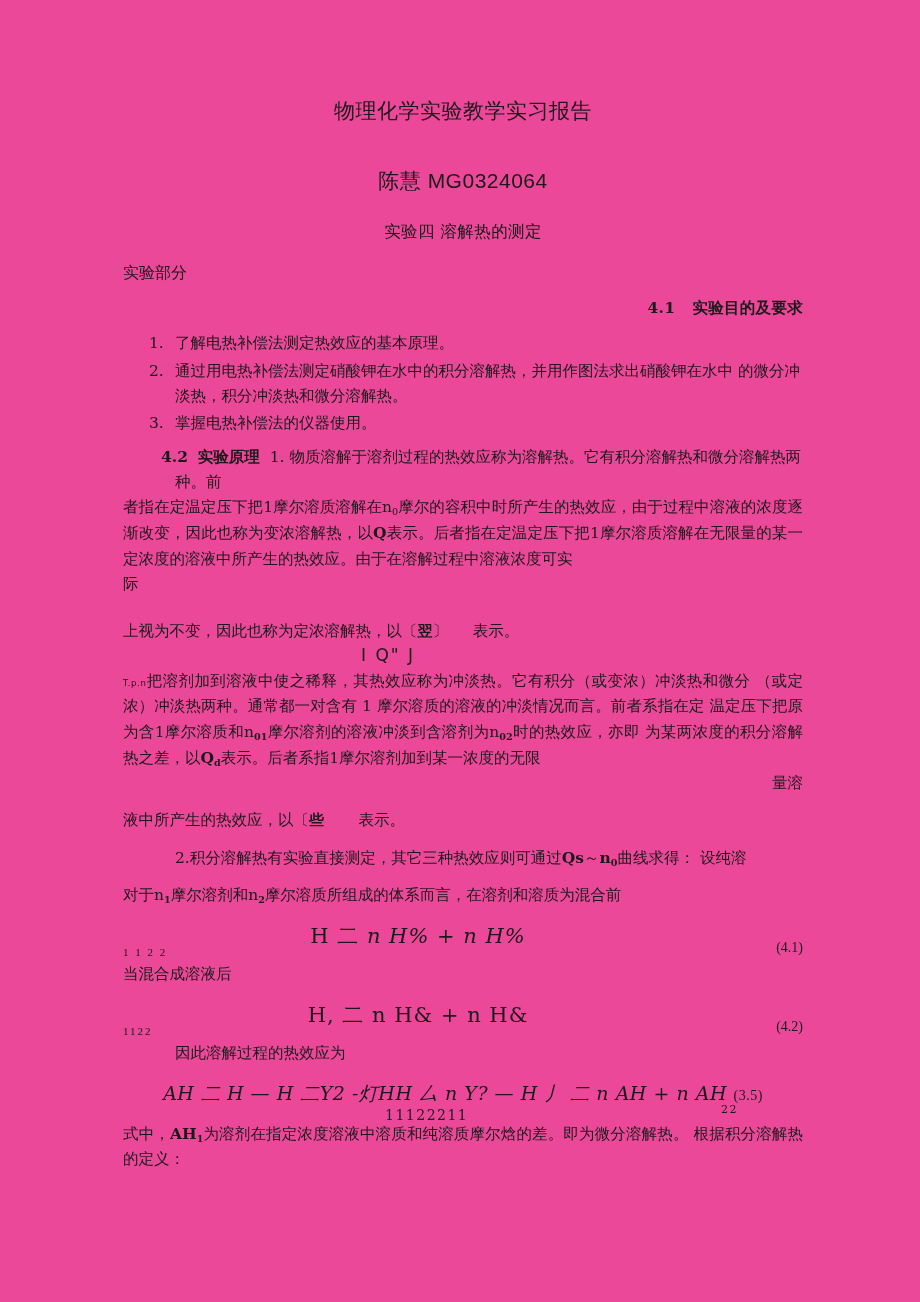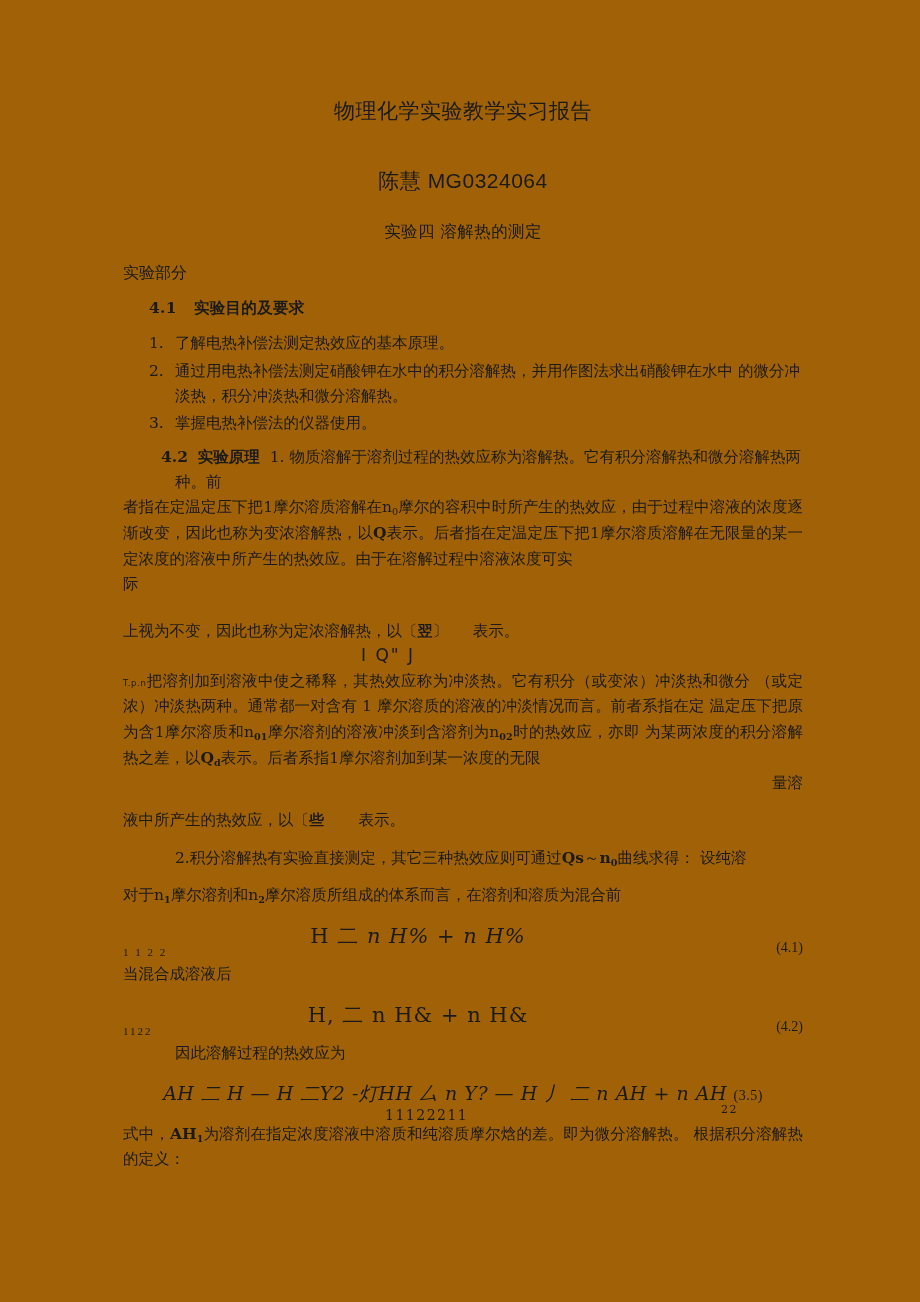--- a/index.html
+++ b/index.html
@@ -8,21 +8,21 @@
     background: #ffffff;
   }
   body {
     font-family: "DejaVu Serif", "Liberation Serif", serif;
     color: #1a1a1a;
   }
   .page {
     position: relative;
     width: 920px;
     height: 1302px;
-    background: #a16207;
+    background: #ec4899;
     overflow: hidden;
     box-sizing: border-box;
   }
   .content {
     position: absolute;
     left: 123px;
     top: 0;
     width: 680px;
   }
 
@@ -56,20 +56,21 @@
     font-size: 16px;
     margin-top: 18px;
     line-height: 1.45;
   }
   .head-41 {
     font-weight: bold;
     font-size: 15.5px;
     margin-top: 14px;
     margin-left: 26px;
     letter-spacing: 0.3px;
+    text-align: right;
   }
   ol.goals {
     margin: 12px 0 0 0;
     padding: 0;
     list-style: none;
   }
   ol.goals li {
     position: relative;
     font-size: 15.5px;
     line-height: 1.62;

